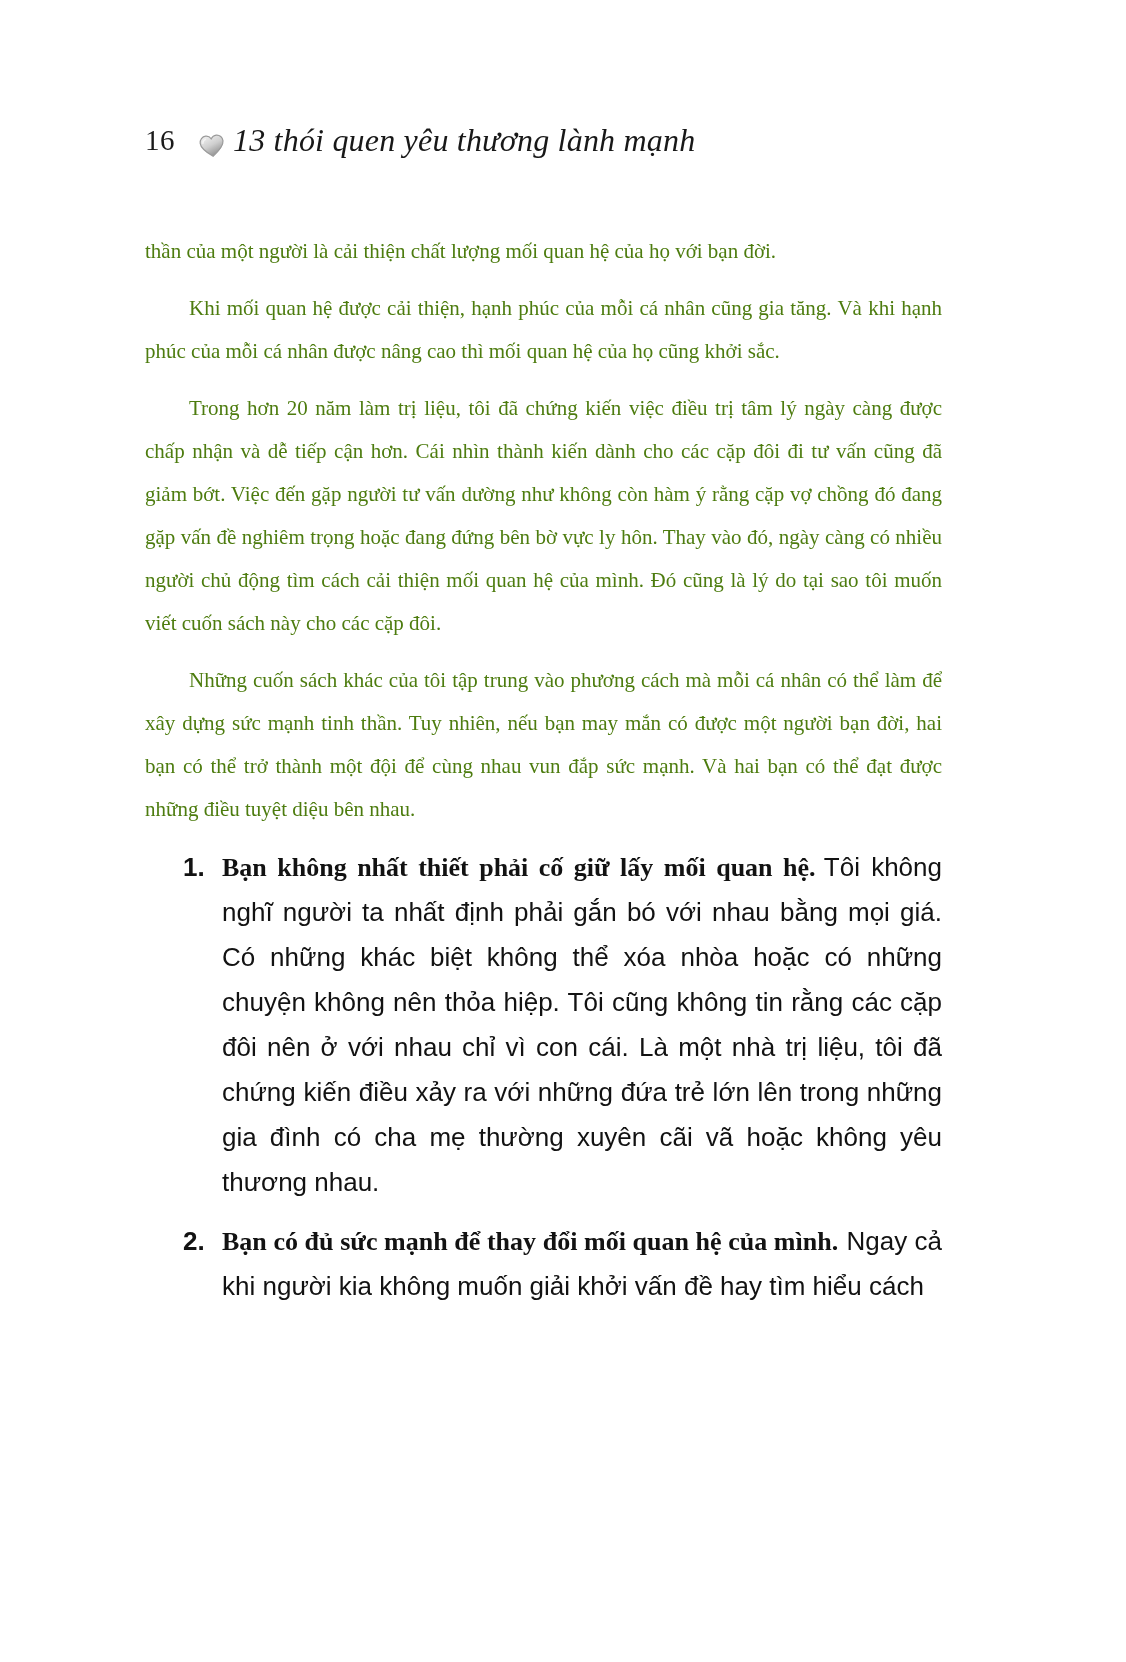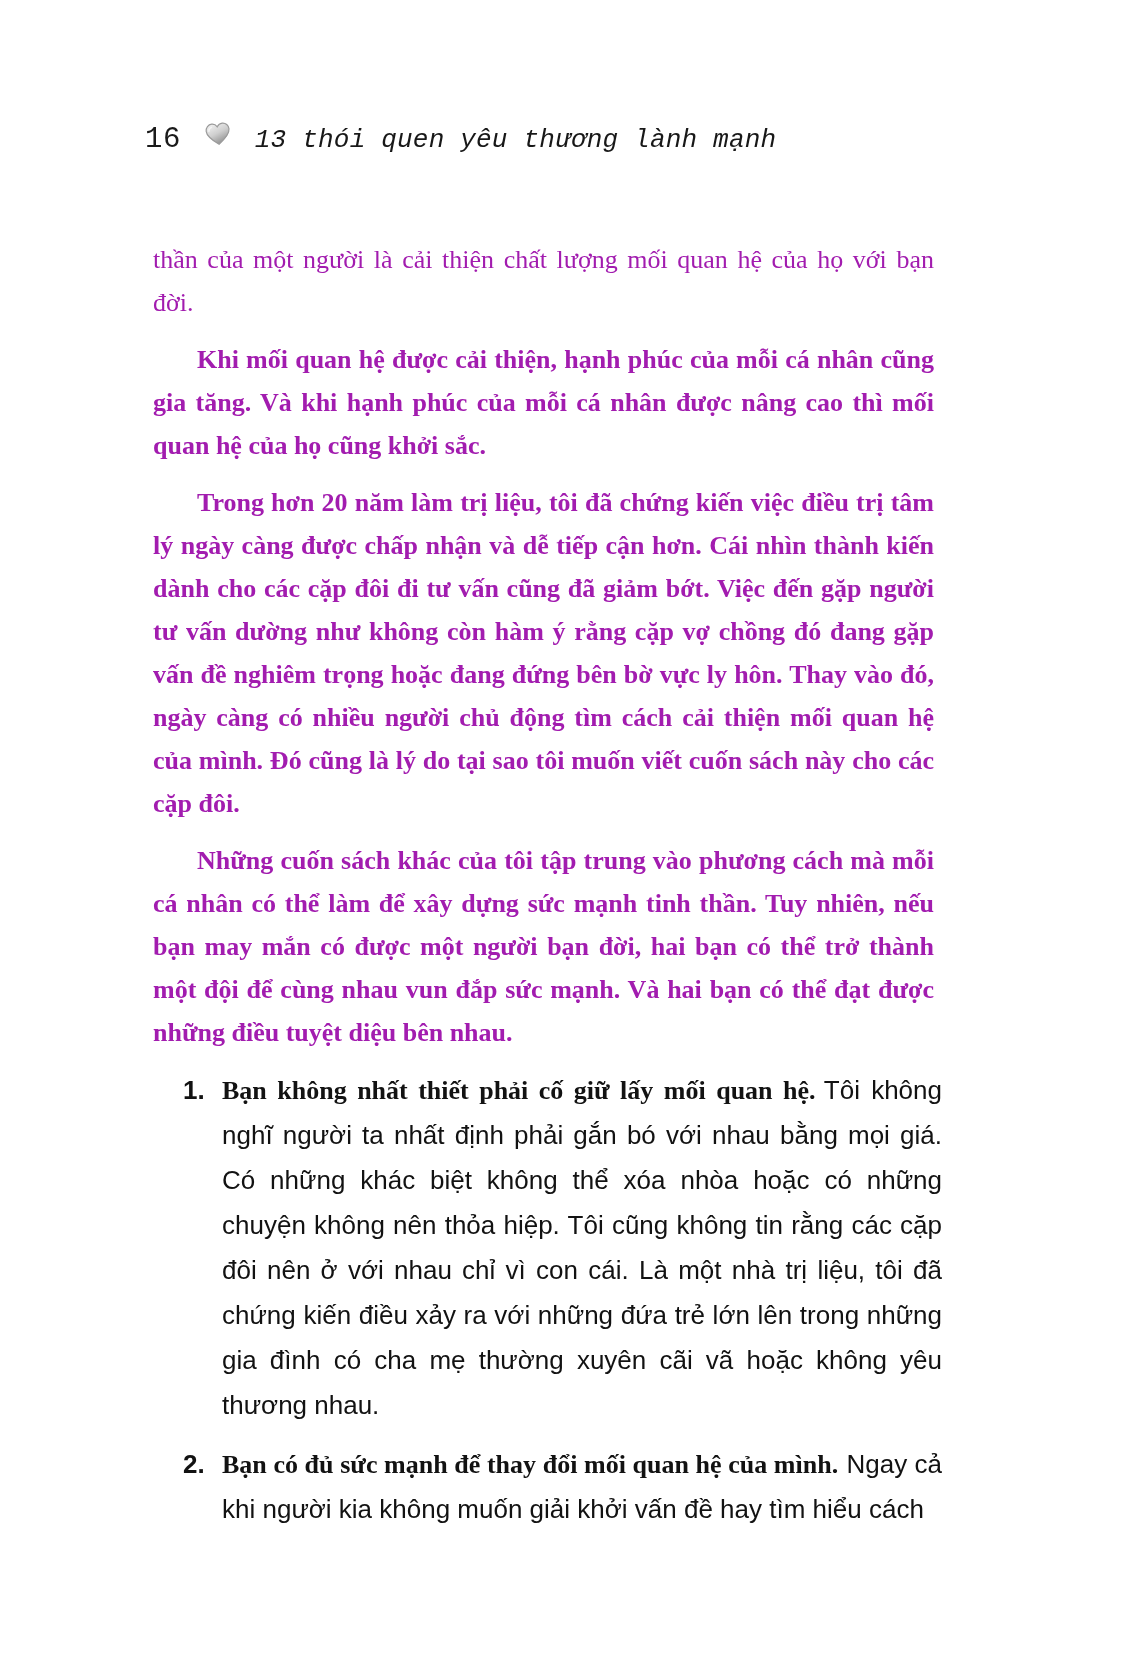--- a/index.html
+++ b/index.html
@@ -8,55 +8,55 @@
     width:1126px;height:1662px;
     background:#ffffff;
     margin:0 auto;
     overflow:hidden;
     color:#161616;
   }
   
   .header{
     position:absolute;
     left:145px;top:122px;right:186px;
-    display:flex;align-items:flex-start;
-    font-family:Liberation Mono, monospace;
+    display:flex;align-items:flex-end;
+    font-family:Liberation Serif, serif;
   }
   .page-number{
     font-size:29px;line-height:36px;
     letter-spacing:0.5px;
     color:#1a1a1a;
   }
   .heart-wrap{
     margin-left:24px;
     display:inline-flex;
     transform:rotate(-6deg);
   }
   .book-title{
-    margin-left:24px;
+    margin-left:8px;
     font-style:italic;
-    font-size:26px;line-height:36px;
+    font-size:32px;line-height:36px;
     letter-spacing:0.2px;
     color:#181818;
   }
   
   .content{
     position:absolute;
     left:145px;top:230px;
     width:797px;
   }
   .para{
-    margin:8px;
+    margin:0;
     font-family:"Liberation Serif",serif;
-    font-size:26px;
+    font-size:21px;
     line-height:43px;
     text-align:justify;
-    color:#a21caf;
+    color:#4d7c0f;
   }
-  .para + .para{margin-top:14px;font-weight:bold;}
+  .para + .para{margin-top:14px;}
   .para.indented{text-indent:44px;}
   
   .beliefs{margin-top:14px;}
   .belief{
     position:relative;
     margin-top:14px;
     padding-left:77px;
     font-family:"Liberation Sans",sans-serif;
     font-size:26px;
     line-height:45px;

